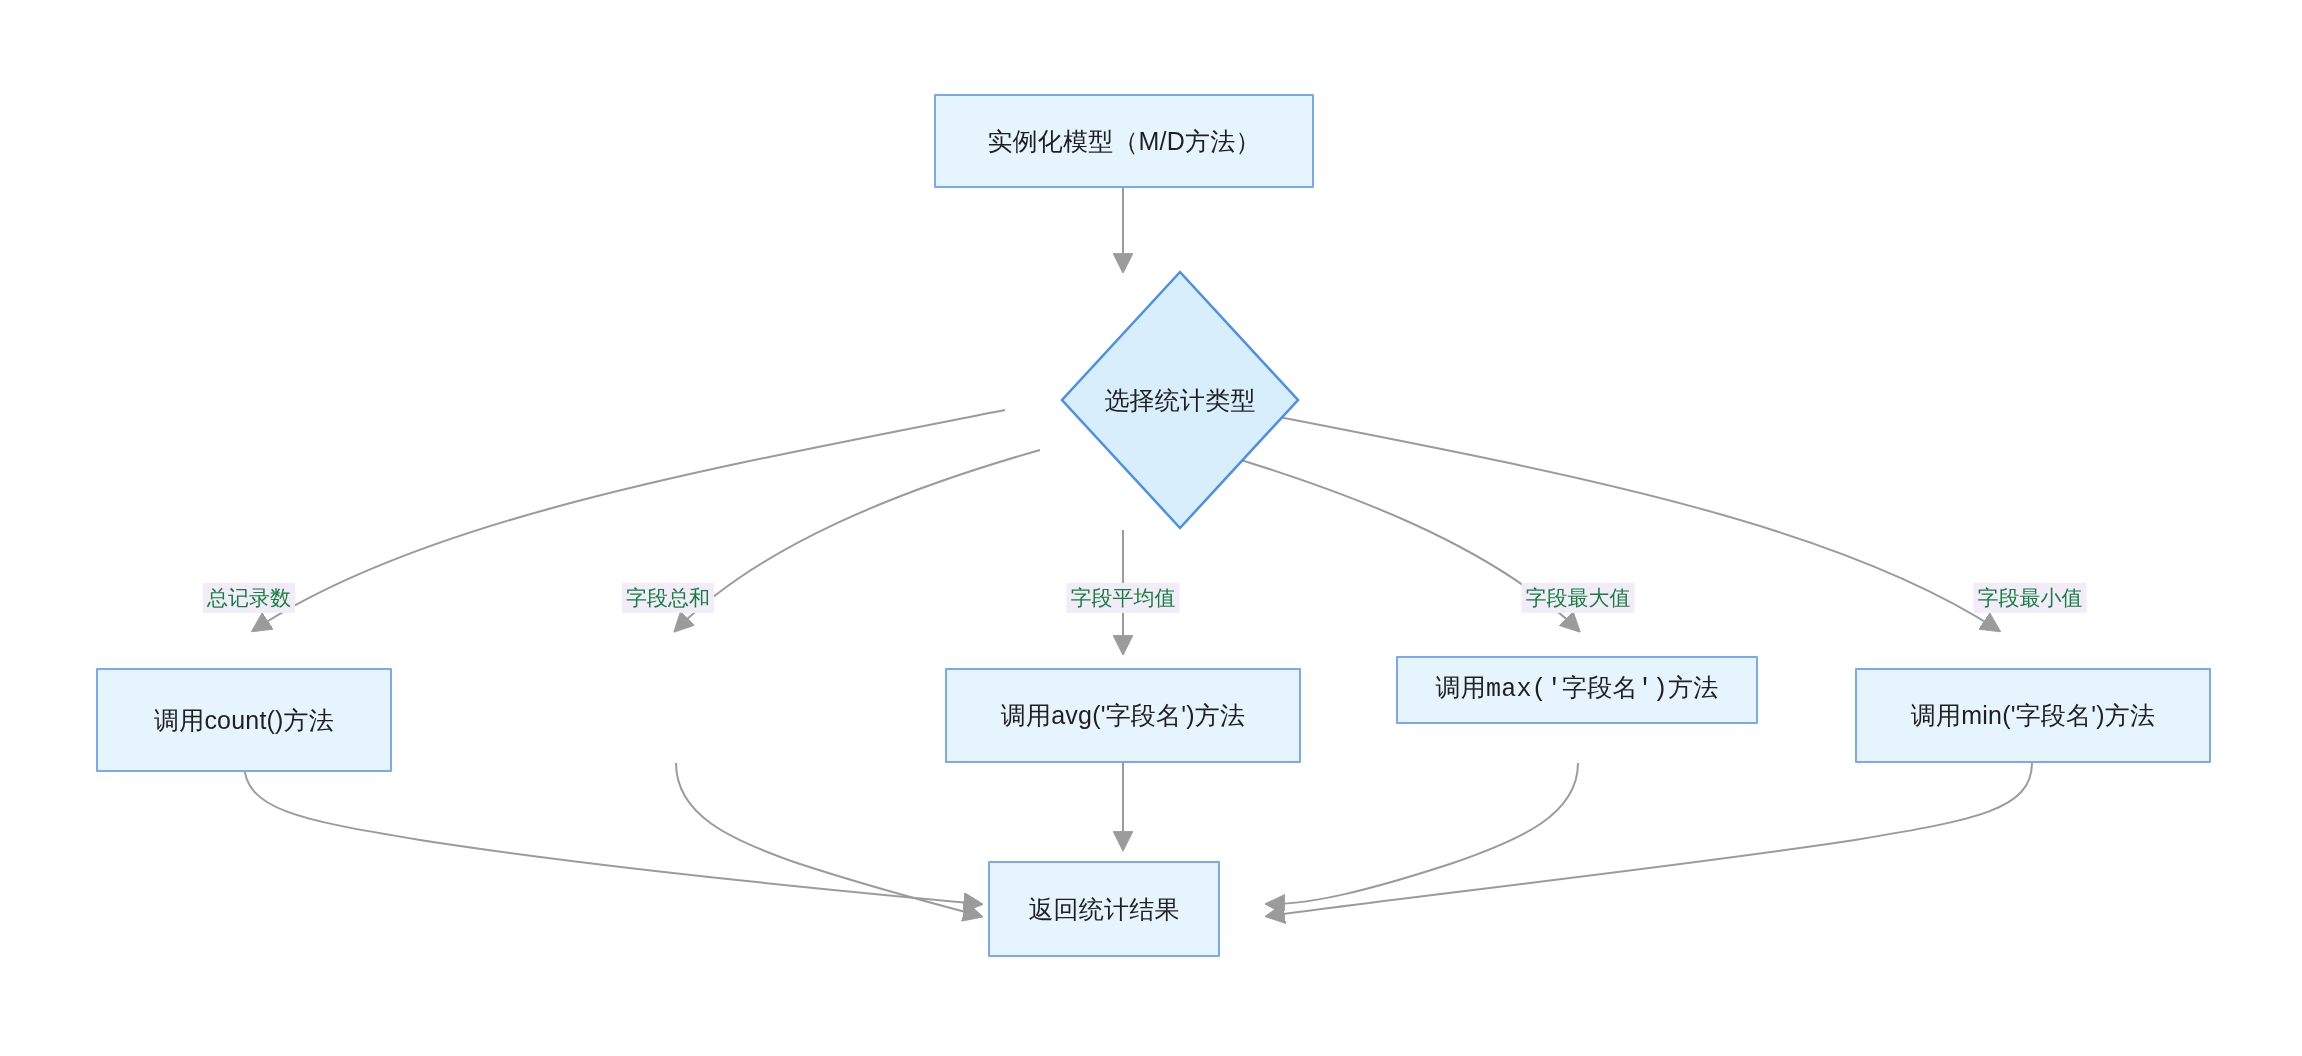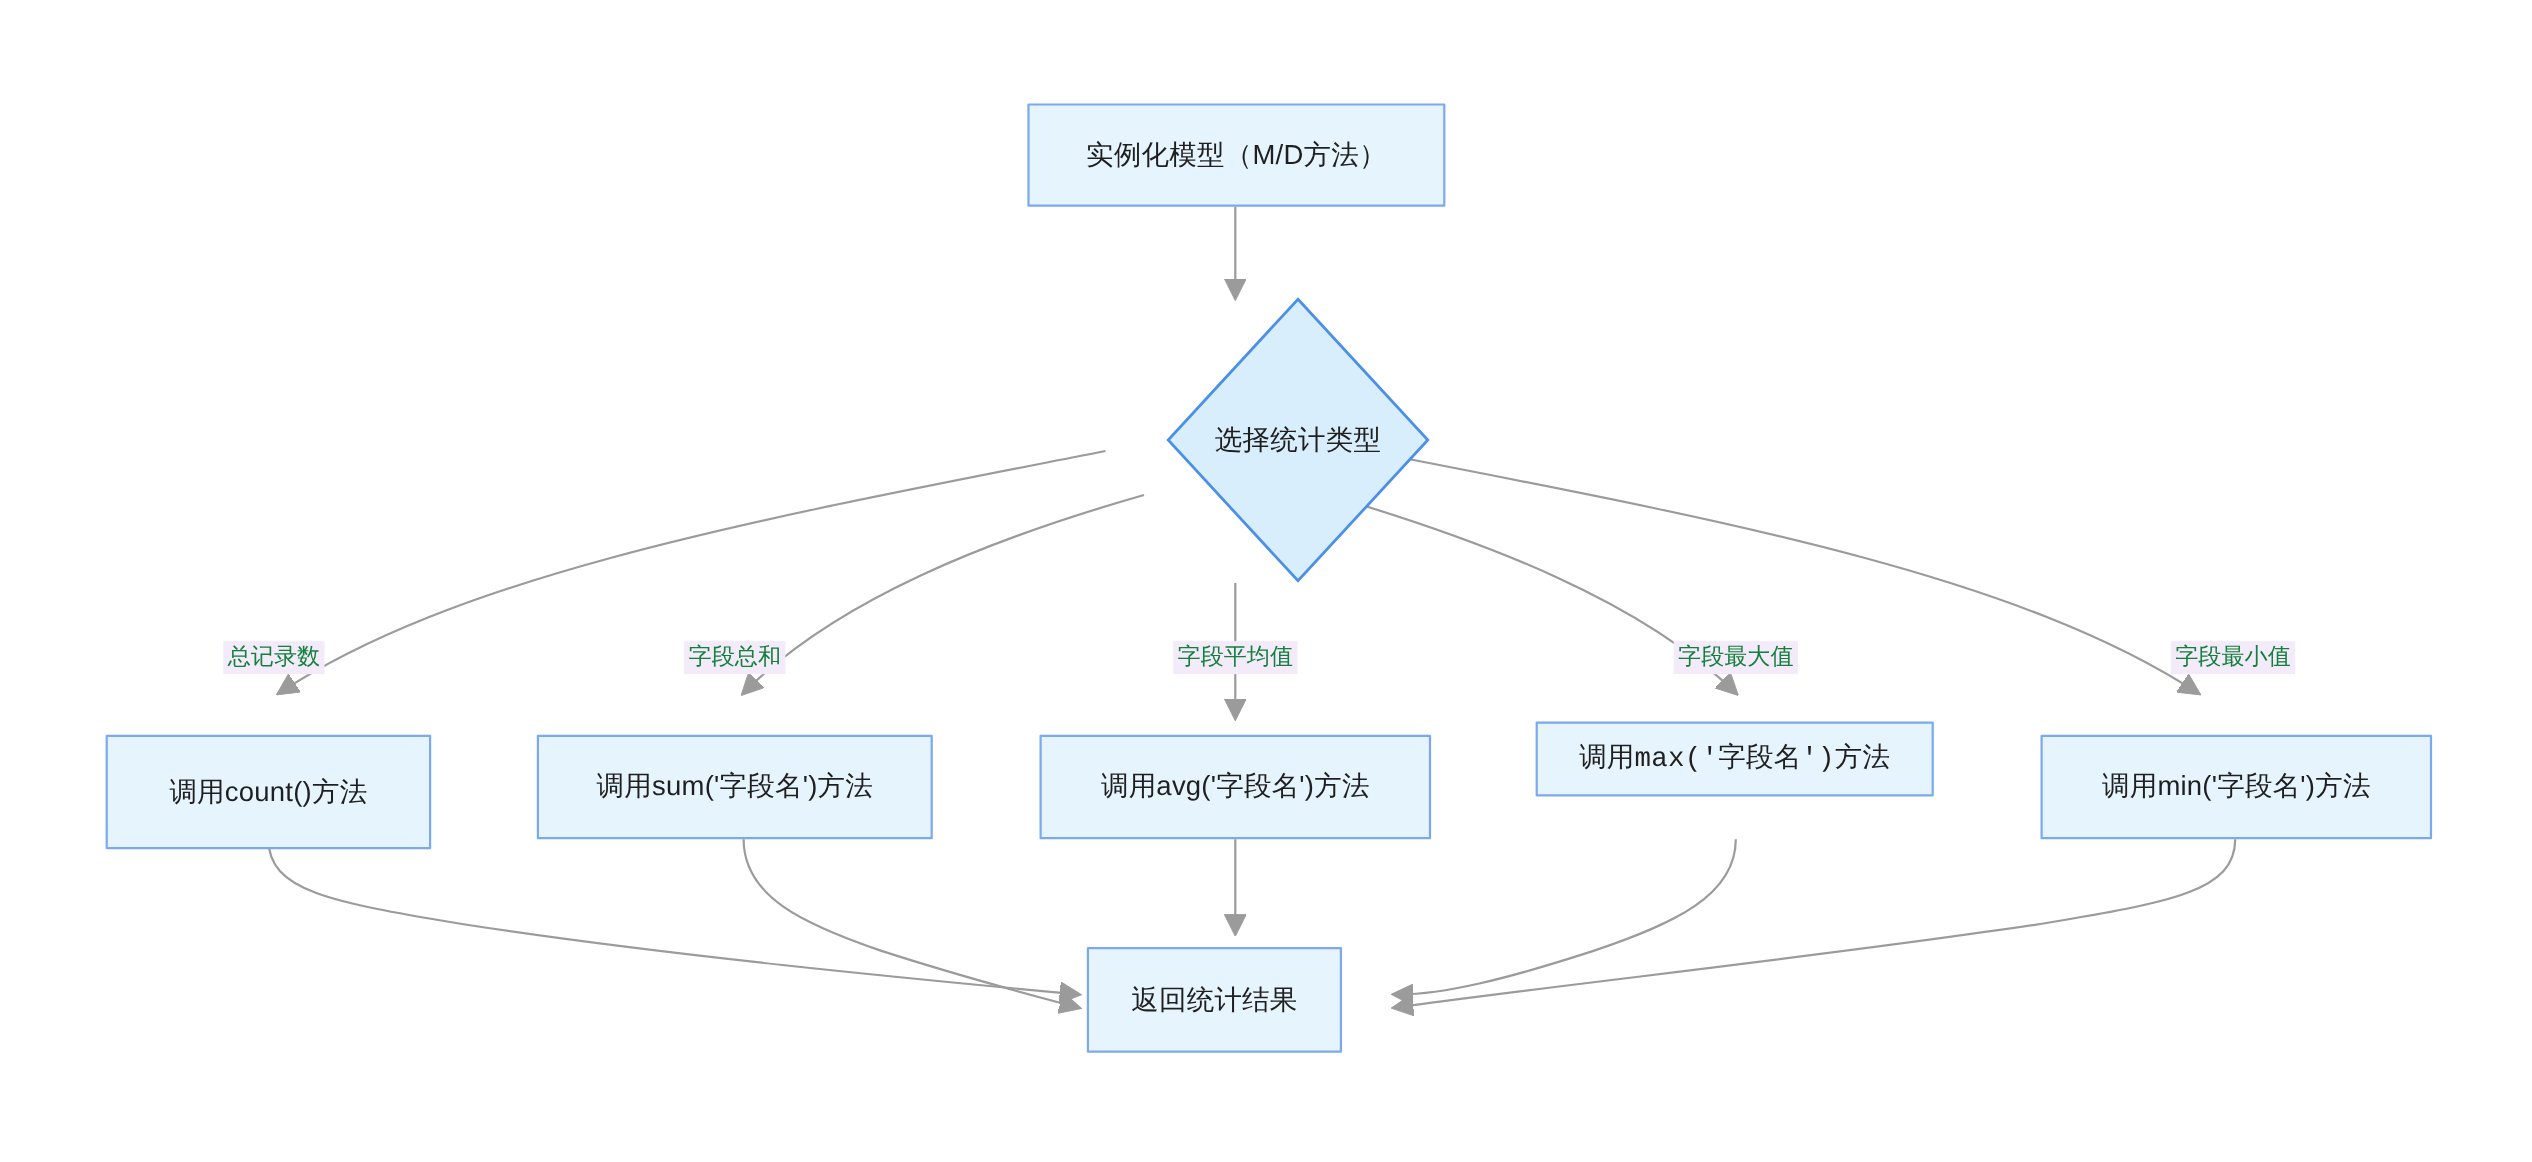--- a/index.html
+++ b/index.html
@@ -134,23 +134,20 @@
     <span>字段最大值</span>
   </div>
   <div class="edge-label" style="left:2030px; top:598px;text-align:center;">
     <span>字段最小值</span>
   </div>
 
   <div class="node rect" style="left:96px; top:668px; width:296px; height:104px;">
     <span>调用count()方法</span>
   </div>
 
-  <div class="node rect" style="left:488px; top:668px; width:360px; height:95px;">
-    <span>调用sum('字段名')方法</span>
-  </div>
 
   <div class="node rect" style="left:945px; top:668px; width:356px; height:95px;">
     <span>调用avg('字段名')方法</span>
   </div>
 
   <div class="node rect" style="left:1396px; top:656px; width:362px; height:68px;font-family:Liberation Mono, monospace;">
     <span>调用max('字段名')方法</span>
   </div>
 
   <div class="node rect" style="left:1855px; top:668px; width:356px; height:95px;">

